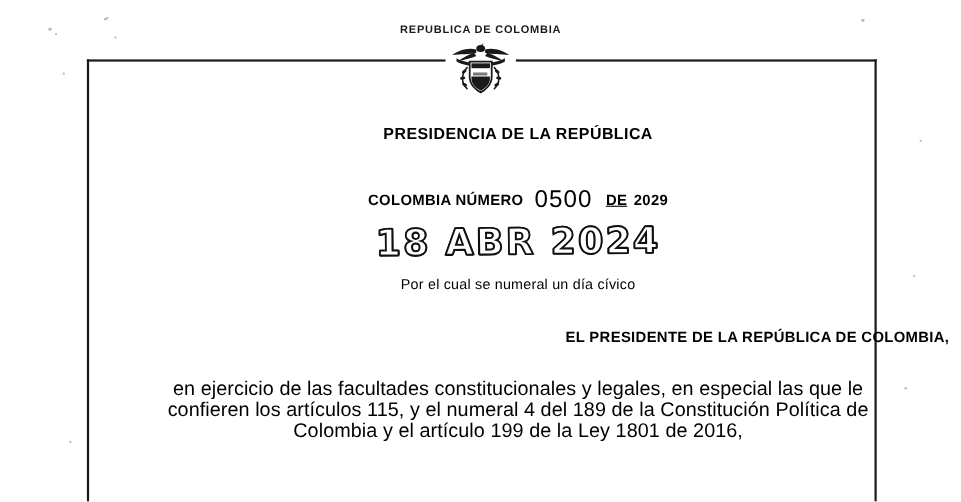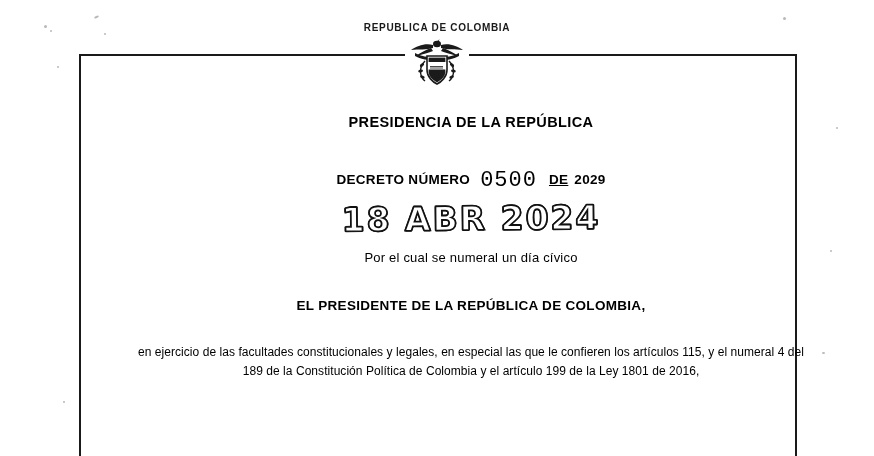--- a/index.html
+++ b/index.html
@@ -91,21 +91,21 @@
   }
 
   .decree-line {
     margin-top: 36px;
     font-size: 13.5px;
     font-weight: bold;
     letter-spacing: 0.3px;
     white-space: nowrap;
   }
   .decree-number {
-    font-family: Liberation Mono, monospace;
+    font-family: Liberation Sans, sans-serif;
     font-weight: normal;
     font-size: 22px;
     letter-spacing: 1px;
     margin: 0 10px;
     position: relative;
     top: 2px;
   }
   .decree-de {
     margin-left: 2px;
     text-decoration: underline;
@@ -134,25 +134,26 @@
     margin-top: 12px;
     font-size: 13px;
     letter-spacing: 0.2px;
   }
 
   .president-line {
     margin-top: 33px;
     font-size: 13.5px;
     font-weight: bold;
     letter-spacing: 0.3px;
+    text-align: right;
   }
 
   .preamble {
     margin-top: 30px;
-    font-size: 12px;
+    font-size: 18px;
     line-height: 19px;
     padding: 0 50px;
     letter-spacing: 0.05px;
   }
 </style>
 </head>
 <body>
 
 <div class="speck s1"></div>
 <div class="speck s2"></div>
@@ -198,21 +199,21 @@
       <ellipse cx="46.6" cy="42" rx="2.4" ry="1.4" fill="#1a1a1a" transform="rotate(-25 46.6 42)"></ellipse>
     </svg>
   </div>
 </div>
 
 <div class="content">
 
   <div class="title">PRESIDENCIA DE LA REPÚBLICA</div>
 
   <div class="decree-line">
-    <span>DECRETO NÚMERO</span><span class="decree-number">0500</span><span class="decree-de">DE</span><span class="decree-year">2029</span>
+    <span>COLOMBIA NÚMERO</span><span class="decree-number">0500</span><span class="decree-de">DE</span><span class="decree-year">2029</span>
   </div>
 
   <div class="date-stamp">18 ABR 2024</div>
 
   <div class="subtitle">Por el cual se numeral un día cívico</div>
 
   <div class="president-line">EL PRESIDENTE DE LA REPÚBLICA DE COLOMBIA,</div>
 
   <div class="preamble">en ejercicio de las facultades constitucionales y legales, en especial las que le confieren los artículos 115, y el numeral 4 del 189 de la Constitución Política de Colombia y el artículo 199 de la Ley 1801 de 2016,</div>
 

